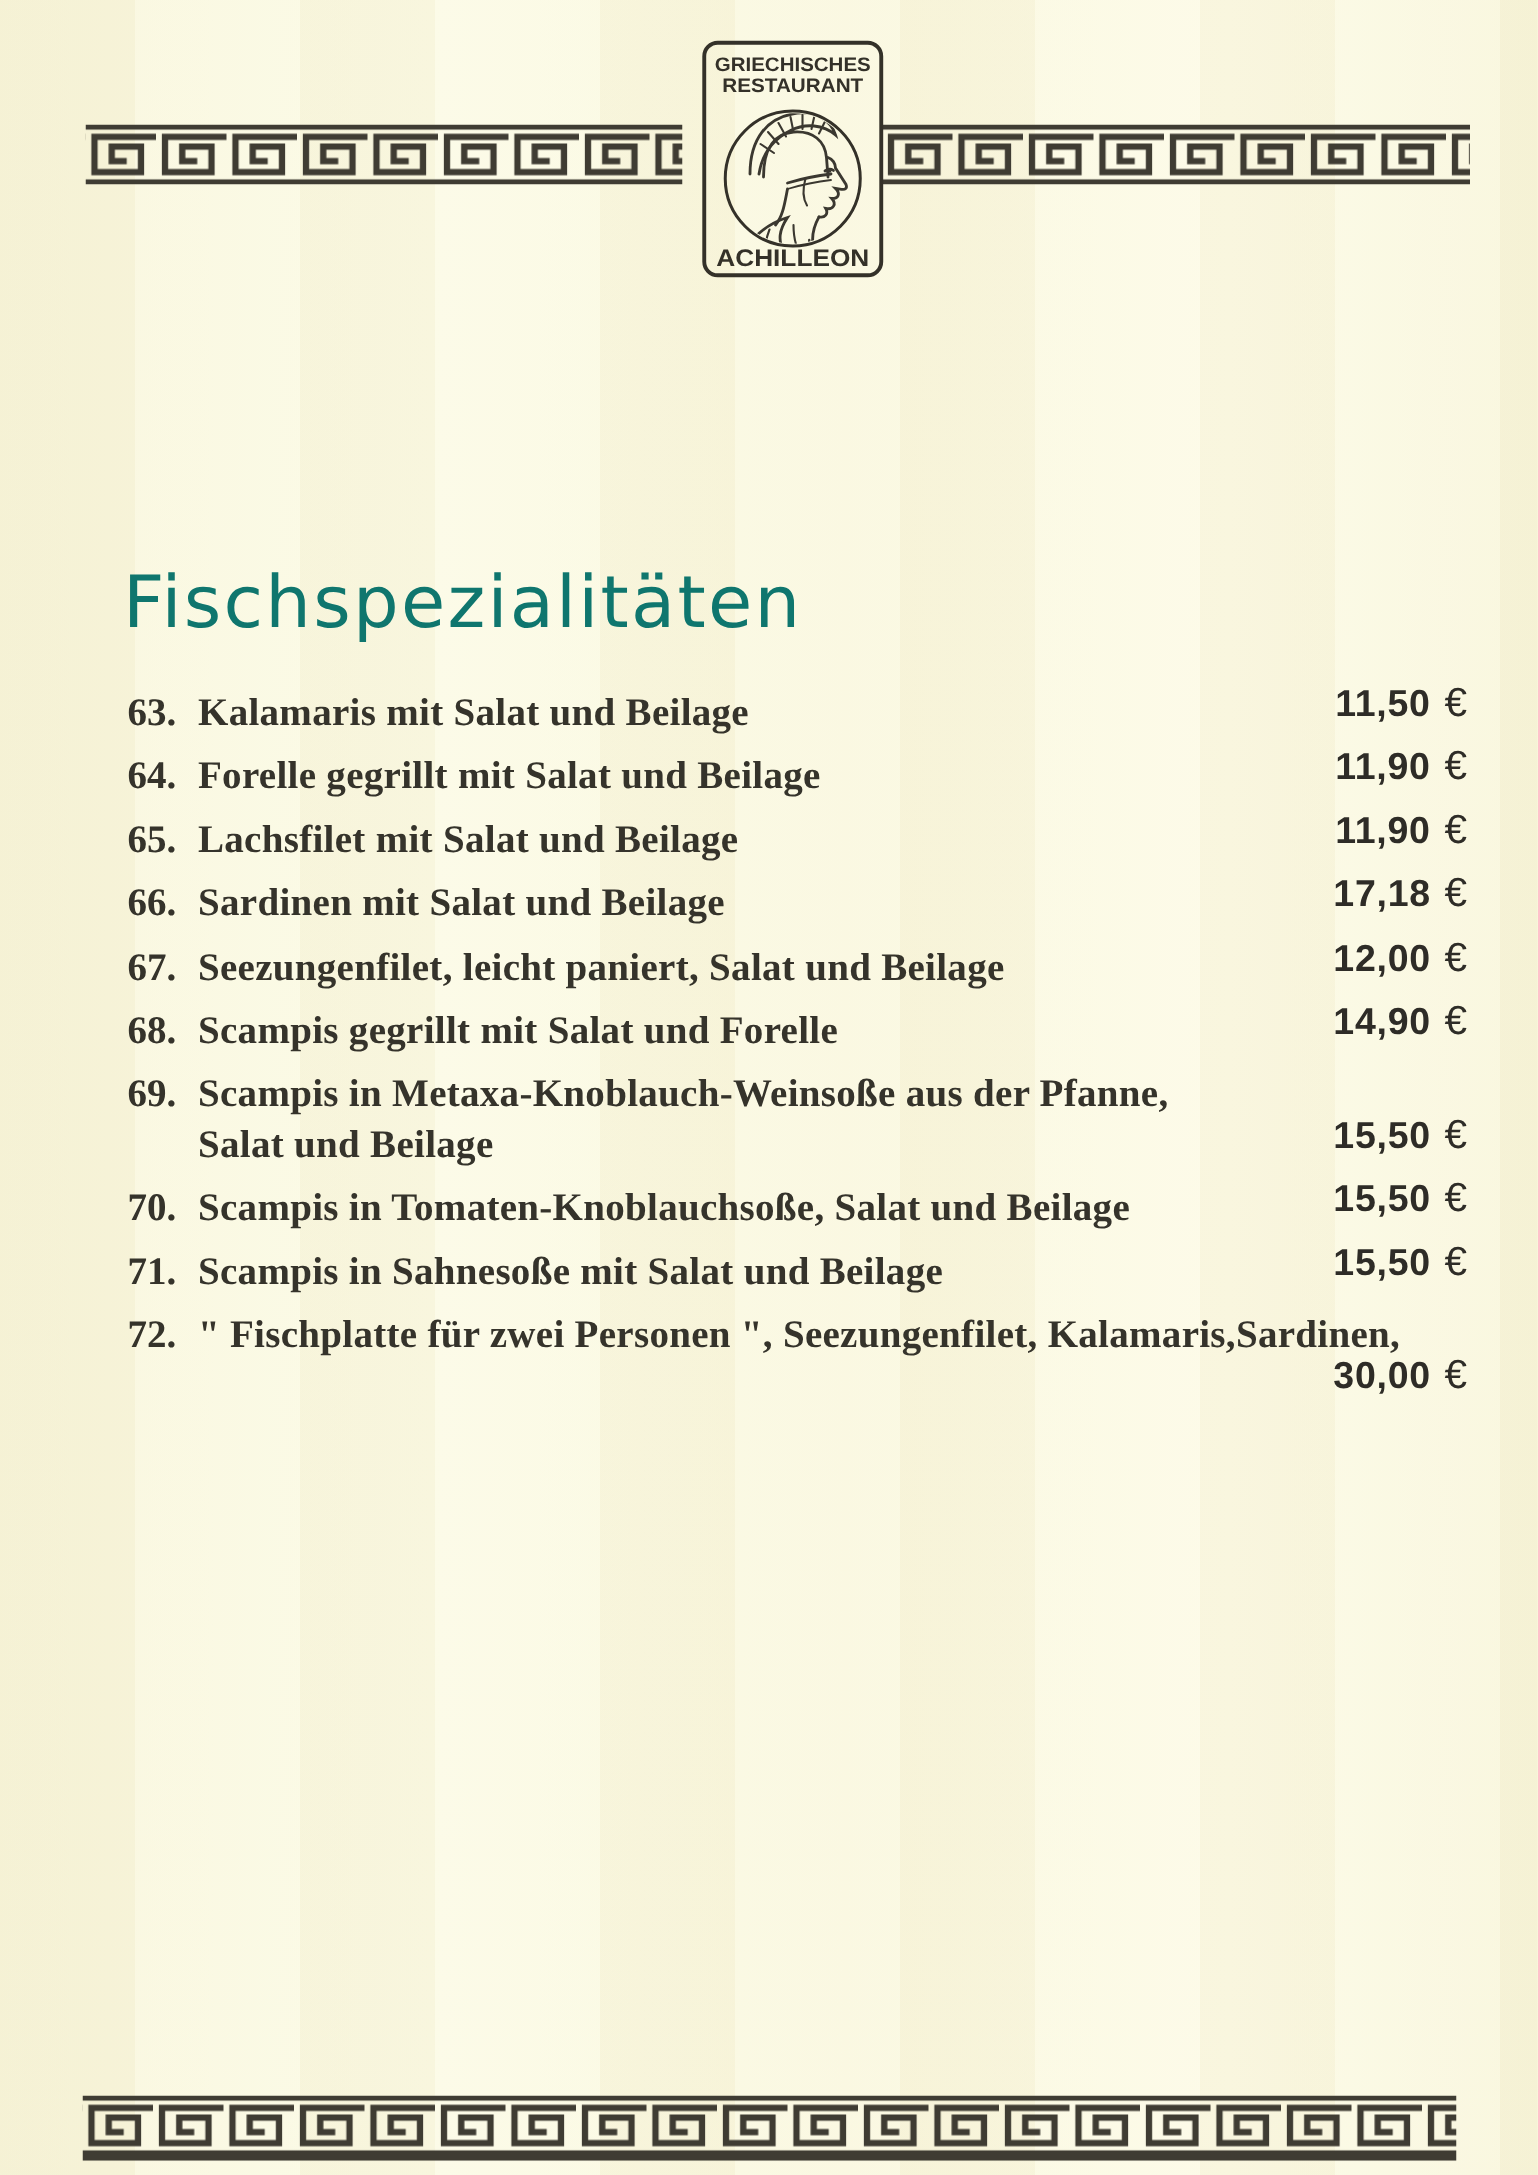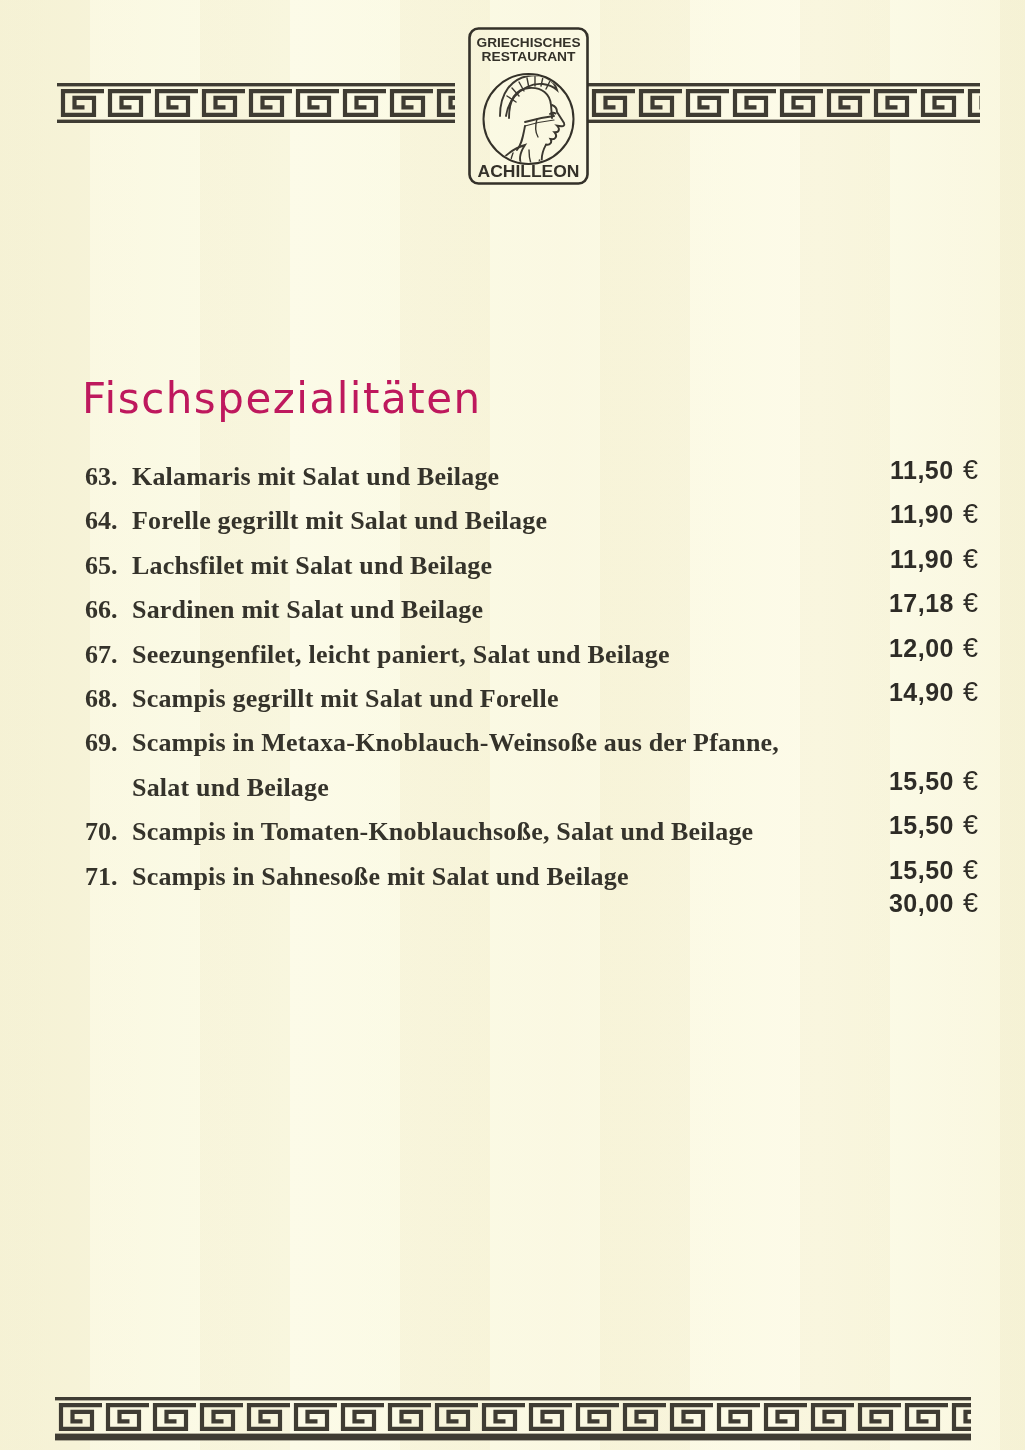--- a/index.html
+++ b/index.html
@@ -21,39 +21,39 @@
   .strip{position:absolute;display:block;}
   .strip.top-left  {left:57px;  top:83px;   width:398px; height:40px;}
   .strip.top-right {left:588px; top:83px;   width:392px; height:40px;}
   .strip.bottom    {left:55px;  top:1397px; width:916px; height:44px;}
 
   .logo{position:absolute;left:467px;top:26px;width:123px;height:160px;}
 
   .title{
     position:absolute;left:82px;top:374px;
     font-family:"DejaVu Sans", sans-serif;
-    font-size:42px;letter-spacing:1.5px;font-weight:400;
-    color:#be185d;
+    font-size:48px;letter-spacing:1.5px;font-weight:400;
+    color:#0f766e;
   }
 
   .menu{
     position:absolute;left:85px;top:449px;width:893px;
     font-size:26px;font-weight:700;line-height:32.4px;color:var(--text);
   }
   .row{display:flex;align-items:baseline;}
   .num{flex:0 0 47px;margin-top:10px;}
-  .text{flex:1 1 auto;letter-spacing:.2px;margin-top:12px;}
+  .text{flex:1 1 auto;letter-spacing:.2px;}
   .price{
     margin-left:auto;white-space:nowrap;flex:0 0 auto;
     display:flex;align-items:baseline;
     transform:translateY(-6px);
     font-family:"Liberation Sans","DejaVu Sans",sans-serif;
     font-weight:700;font-size:25px;color:#2e2c27;letter-spacing:.5px;
   }
-  .pnum{display:inline-block;min-width:64px;text-align:left;}
+  .pnum{display:inline-block;min-width:64px;text-align:center;}
   .euro{font-size:27px;font-weight:500;margin-left:9px;letter-spacing:0;}
 </style>
 </head>
 <body>
 
 <svg width="0" height="0" style="position:absolute" aria-hidden="true">
   <defs>
     <pattern id="meander" width="47" height="40" patternUnits="userSpaceOnUse">
       <rect x="0" y="0" width="47" height="3.4" fill="#3f3c33"></rect>
       <rect x="0" y="36.6" width="47" height="3.4" fill="#3f3c33"></rect>
@@ -194,20 +194,24 @@
   <div class="row">
     <span class="num">71.</span>
     <span class="text">Scampis in Sahnesoße mit Salat und Beilage</span>
     <span class="price">
         <span class="pnum">15,50</span>
         <span class="euro">€</span>
       </span>
   </div>
 
   <div class="row">
+    <span class="num">72.</span>
+    <span class="text">" Fischplatte für zwei Personen ", Seezungenfilet, Kalamaris,Sardinen,</span>
+  </div>
+  <div class="row">
     <span class="num"></span>
     <span class="price">
         <span class="pnum">30,00</span>
         <span class="euro">€</span>
       </span>
   </div>
 
 </div>
 
 </body></html>

